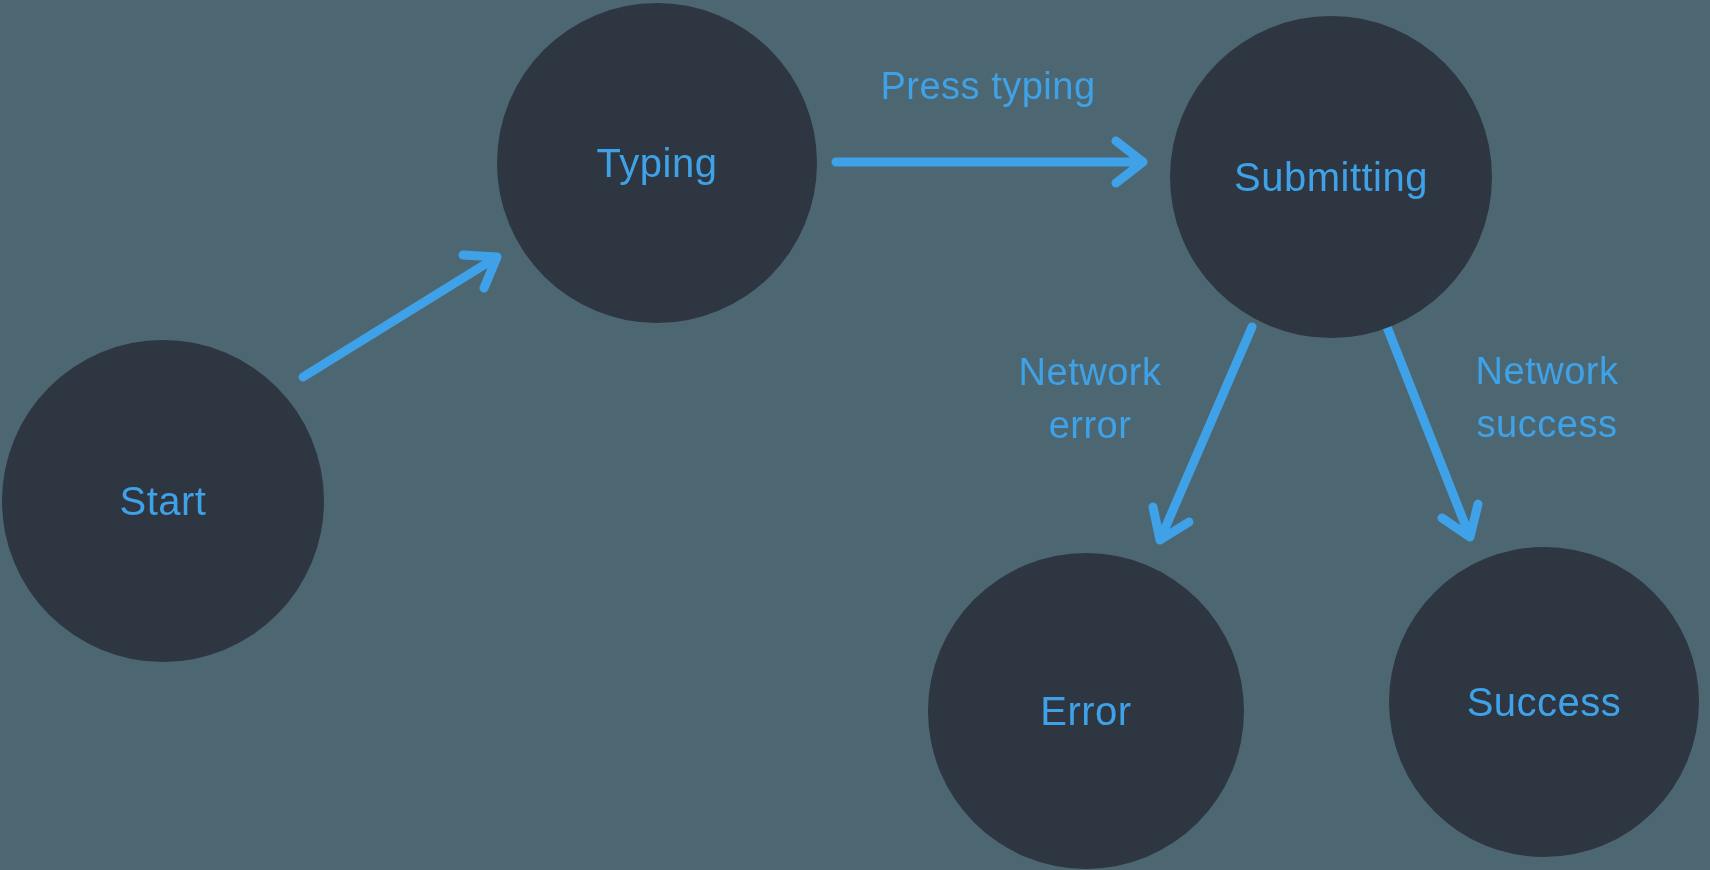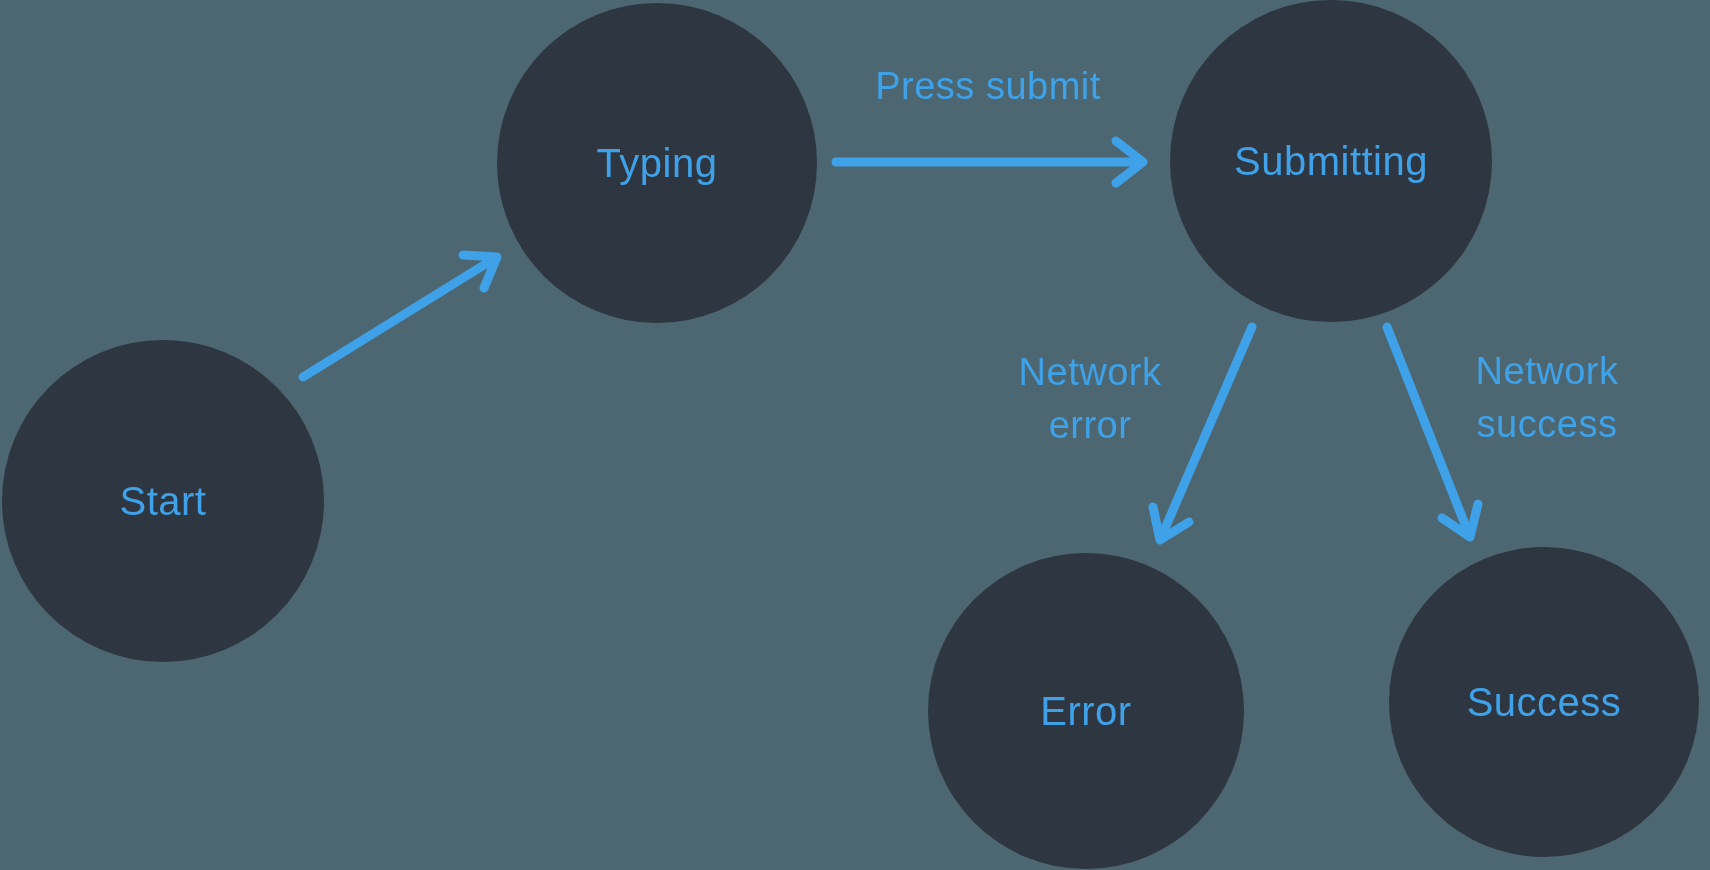--- a/index.html
+++ b/index.html
@@ -42,21 +42,21 @@
   }
   .node-label {
     color: var(--accent-blue);
     font-size: 40px;
     font-weight: 400;
     letter-spacing: 0.5px;
     white-space: nowrap;
   }
   .node-empty      { left: 2px;    top: 340px; width: 322px; height: 322px; }
   .node-typing     { left: 497px;  top: 3px;   width: 320px; height: 320px; }
-  .node-submitting { left: 1170px; top: 0;   width: 322px; height: 322px; }
+  .node-submitting { left: 1170px; top: 16px;   width: 322px; height: 322px; }
   .node-error      { left: 928px;  top: 553px; width: 316px; height: 316px; }
   .node-success    { left: 1389px; top: 547px; width: 310px; height: 310px; }
   .edge-label {
     position: absolute;
     transform: translate(-50%, -50%);
     color: var(--accent-blue);
     font-size: 38px;
     font-weight: 400;
     letter-spacing: 0.5px;
     line-height: 53px;
@@ -96,21 +96,21 @@
   <div class="state-node node-error">
     <span class="node-label">Error</span>
   </div>
 
   <div class="state-node node-success">
     <span class="node-label">Success</span>
   </div>
 
 
   <div class="edge-label label-press-submit">
-    <span>Press submit</span>
+    <span>Press typing</span>
   </div>
 
   <div class="edge-label label-network-error">
     <span>Network</span>
     <span>error</span>
   </div>
 
   <div class="edge-label label-network-success">
     <span>Network</span>
     <span>success</span>

